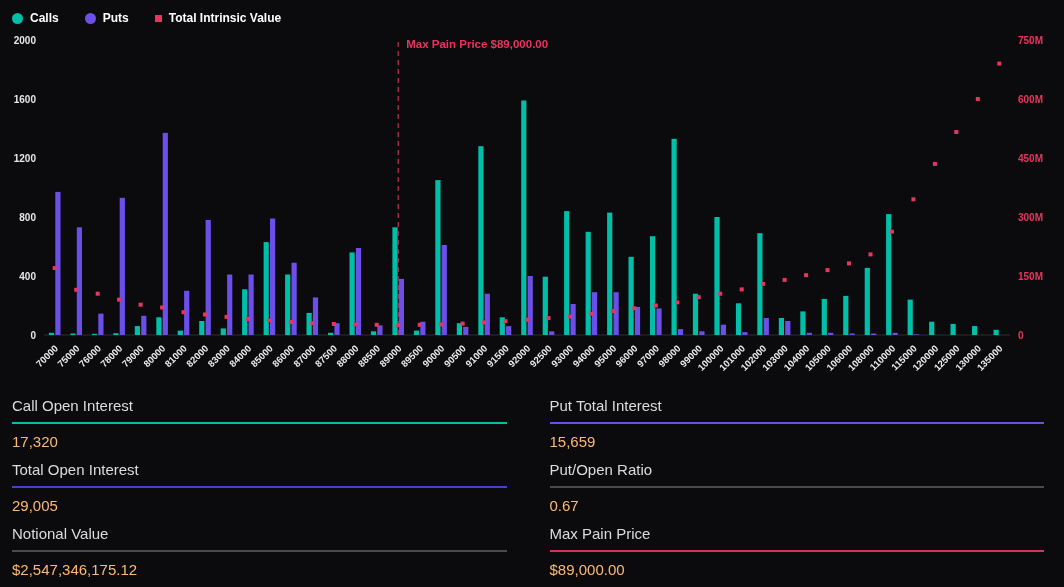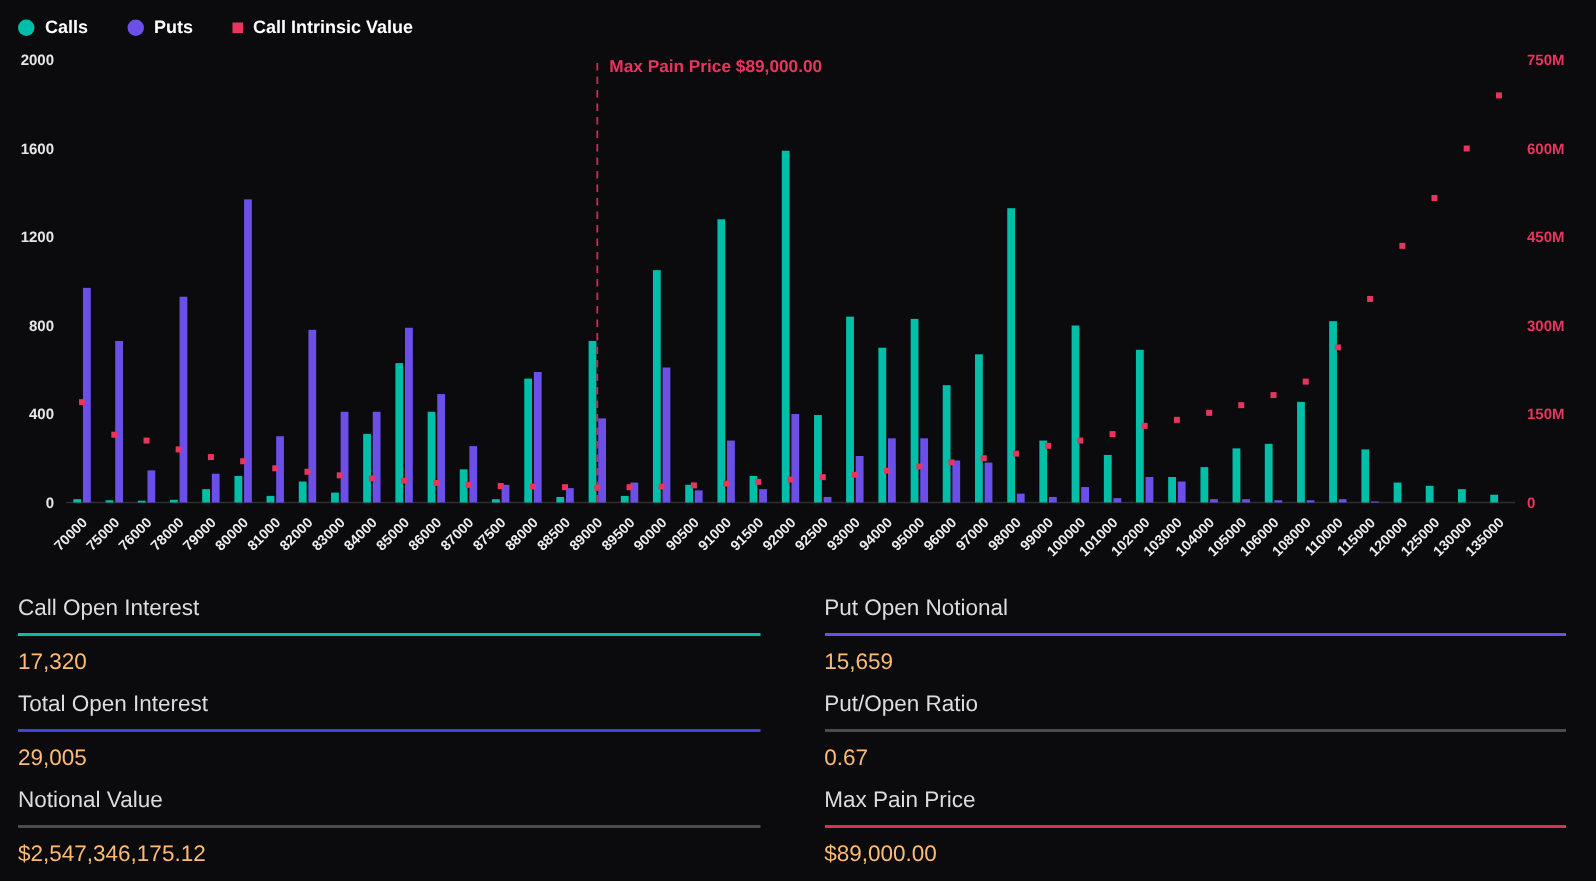--- a/index.html
+++ b/index.html
@@ -57,21 +57,21 @@
     <div class="legend-item">
       <span class="marker-circle" style="background: rgb(0, 191, 168);"></span>
       <span>Calls</span>
     </div>
     <div class="legend-item">
       <span class="marker-circle" style="background: rgb(107, 79, 232);"></span>
       <span>Puts</span>
     </div>
     <div class="legend-item">
       <span class="marker-square" style="background: rgb(232, 53, 94);"></span>
-      <span>Call Intrinsic Value</span>
+      <span>Total Intrinsic Value</span>
     </div>
   </div>
 
   <svg id="chart-svg" width="1064" height="350">
       <line x1="44" y1="303" x2="1010" y2="303" stroke="#2e2e33" stroke-width="1"></line>
       <text class="axl" x="36" y="306.5" text-anchor="end">0</text>
       <text class="axl" x="36" y="247.5" text-anchor="end">400</text>
       <text class="axl" x="36" y="188.5" text-anchor="end">800</text>
       <text class="axl" x="36" y="129.5" text-anchor="end">1200</text>
       <text class="axl" x="36" y="70.5" text-anchor="end">1600</text>
@@ -262,21 +262,21 @@
       <text class="mp" x="406.2" y="16" fill="#e8355e">Max Pain Price $89,000.00</text>
     </svg>
 
   <div class="stats" id="stats">
       <div class="stat">
         <div class="stat-label">Call Open Interest</div>
         <div class="stat-rule" style="background: rgb(0, 191, 168);"></div>
         <div class="stat-value">17,320</div>
       </div>
       <div class="stat">
-        <div class="stat-label">Put Open Notional</div>
+        <div class="stat-label">Put Total Interest</div>
         <div class="stat-rule" style="background: rgb(107, 79, 232);"></div>
         <div class="stat-value">15,659</div>
       </div>
       <div class="stat">
         <div class="stat-label">Total Open Interest</div>
         <div class="stat-rule" style="background: rgb(71, 66, 214);"></div>
         <div class="stat-value">29,005</div>
       </div>
       <div class="stat">
         <div class="stat-label">Put/Open Ratio</div>

